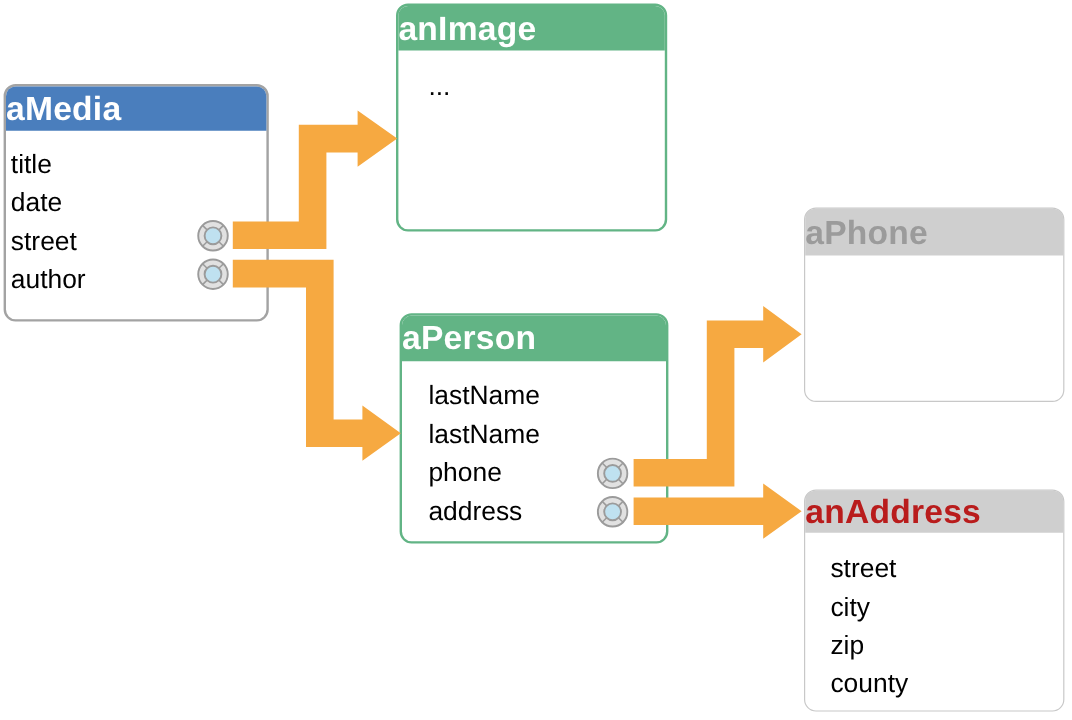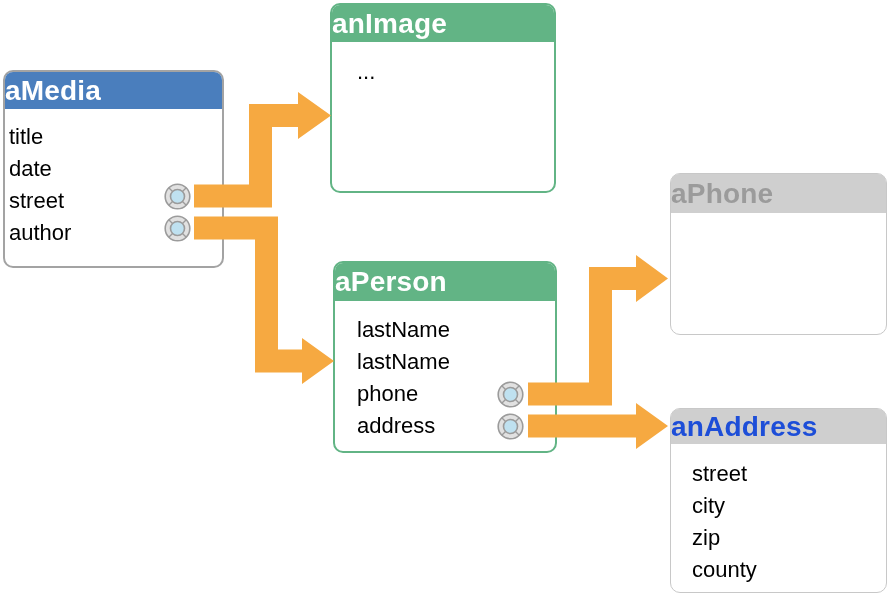--- a/index.html
+++ b/index.html
@@ -33,21 +33,21 @@
   .box-aperson .hdr { background:#62B485; color:#fff; height:38px; line-height:38px; }
   .box-aperson .body { padding:13px 0 0 22px; }
 
   
   .box-aphone { left:670px; top:173px; width:217px; height:162px; border:1.5px solid #C8C8C8; }
   .box-aphone .hdr { background:#CFCFCF; color:#9B9B9B; height:39px; line-height:39px; }
   .box-aphone .body { padding:12px 0 0 21px; }
 
   
   .box-anaddress { left:670px; top:408px; width:217px; height:185px; border:1.5px solid #C8C8C8; }
-  .box-anaddress .hdr { background:#CFCFCF; color:#1d4ed8; height:35px; line-height:35px; }
+  .box-anaddress .hdr { background:#CFCFCF; color:#b91c1c; height:35px; line-height:35px; }
   .box-anaddress .body { padding:14px 0 0 21px; }
 
   .arrow-layer { position:absolute; left:0; top:0; z-index:2; pointer-events:none; }
   .well { position:absolute; width:27px; height:27px; z-index:3; }
 </style>
 </head>
 <body>
 
 <div class="canvas">
 

